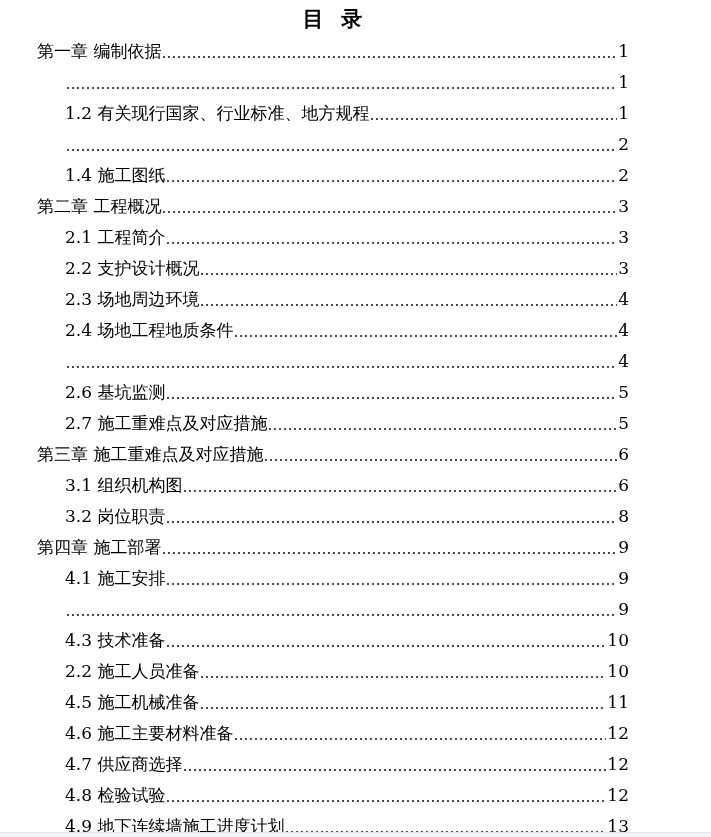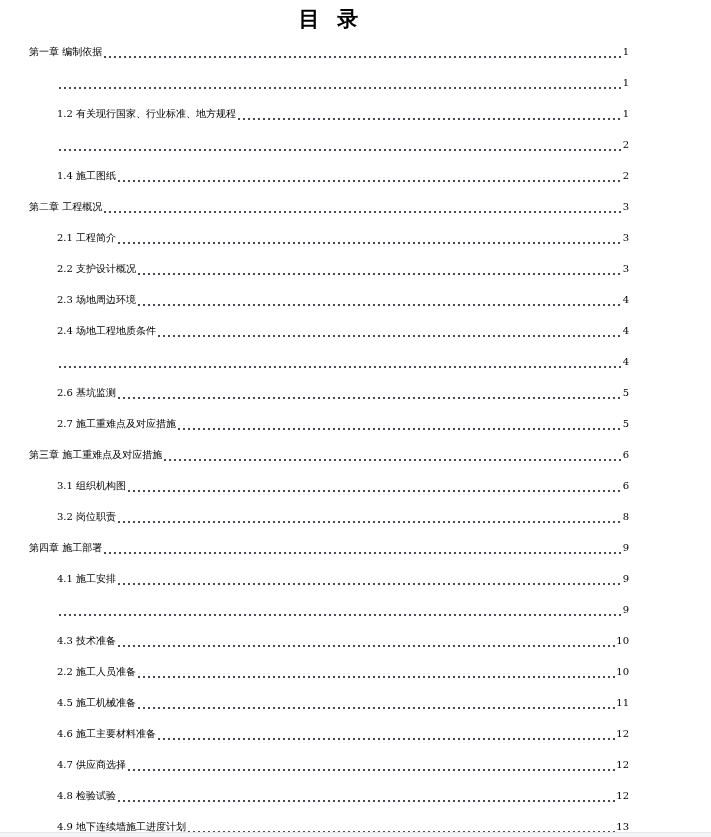--- a/index.html
+++ b/index.html
@@ -14,42 +14,42 @@
     overflow: hidden;
     font-family: "DejaVu Serif", "Liberation Serif", serif;
     color: #000000;
   }
   .page {
     position: absolute;
     top: 0;
     left: 0;
     right: 0;
     bottom: 0;
-    padding: 4px 82px 0 29px;
+    padding: 4px 82px 0 37px;
     box-sizing: border-box;
   }
   .title {
     text-align: center;
     font-size: 21px;
     font-weight: bold;
     line-height: 30px;
     height: 30px;
     white-space: pre;
     letter-spacing: 1px;
     font-family: "DejaVu Sans", "Liberation Sans", sans-serif;
   }
   .toc {
     margin-top: 2px;
   }
   .row {
     display: flex;
     align-items: baseline;
     height: 31px;
     line-height: 31px;
-    font-size: 10px;
+    font-size: 17px;
   }
   .row.level2 {
     padding-left: 28px;
   }
   .label {
     white-space: pre;
     flex: 0 0 auto;
   }
   .leader {
     flex: 1 1 auto;

